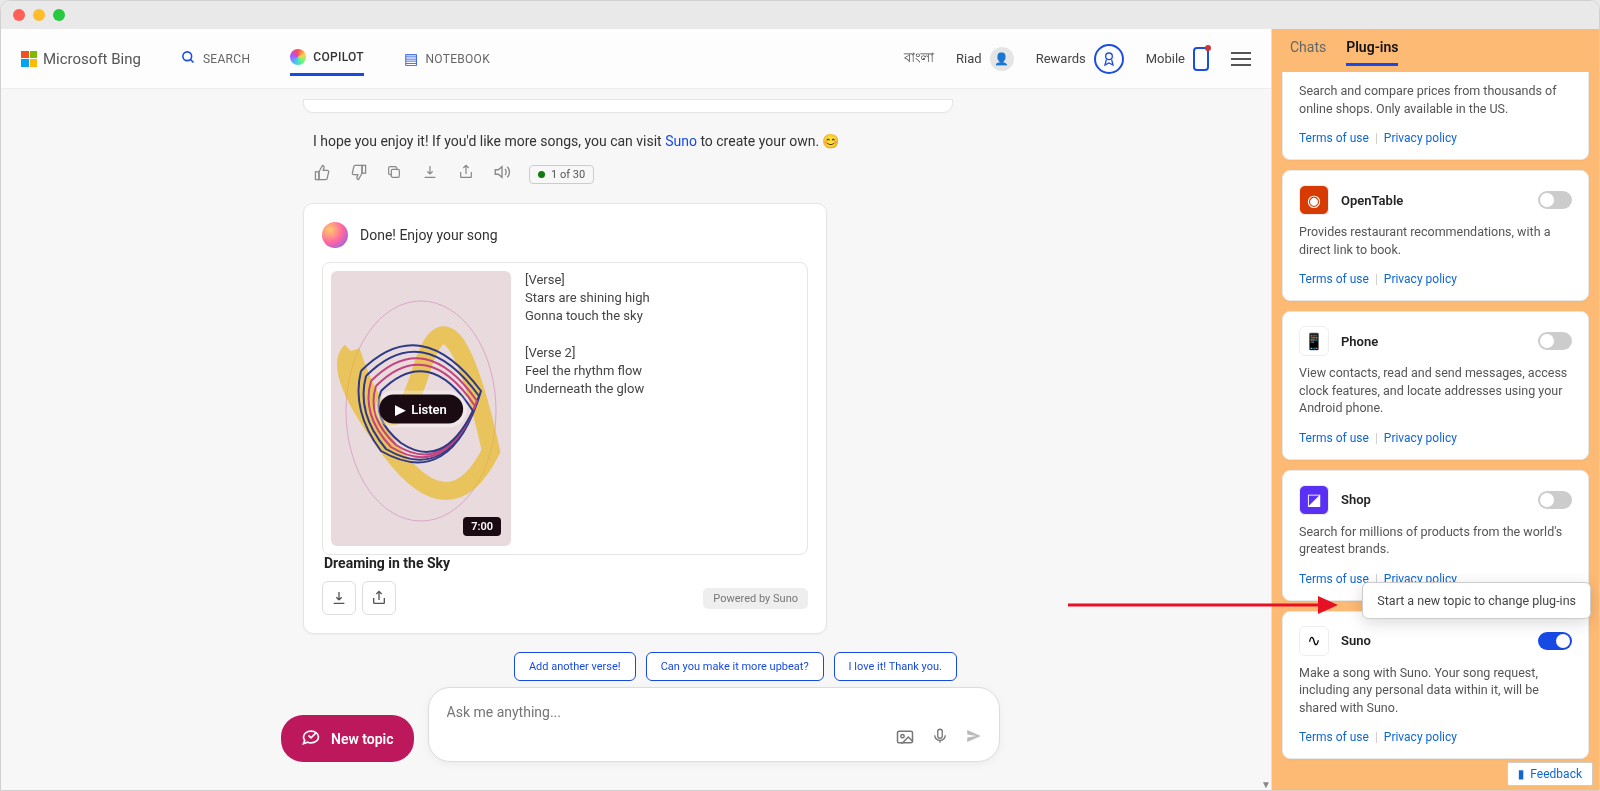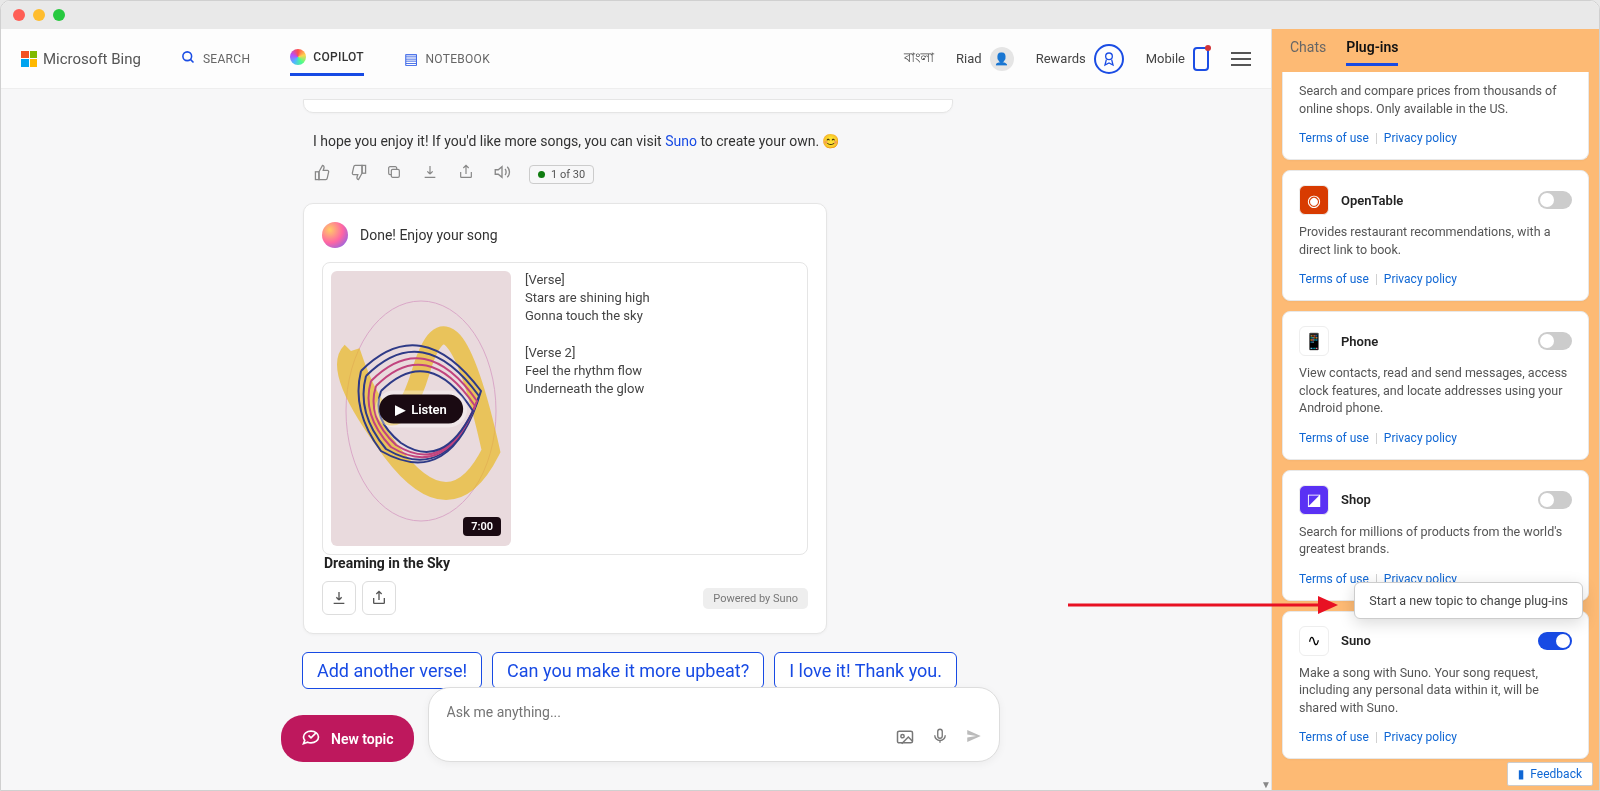--- a/index.html
+++ b/index.html
@@ -53,21 +53,21 @@
     .cover svg{position:absolute;inset:0;}
     .listen-btn{position:absolute;top:50%;left:50%;transform:translate(-50%,-50%);background:#1a0a12;color:#fff;border-radius:20px;padding:7px 16px;font-size:13px;font-weight:600;display:flex;align-items:center;gap:6px;box-shadow:0 0 0 4px rgba(255,255,255,.35);}
     .duration{position:absolute;bottom:10px;right:10px;background:#1a0a12;color:#fff;font-size:11px;padding:3px 8px;border-radius:4px;font-weight:600;}
     .lyrics { font-size: 13px; color:#444; line-height:1.4; white-space:pre-line;}
     .song-title { font-size:14px; font-weight:700; color:#222; margin:0 0 10px 2px;}
     .card-foot { display:flex; align-items:center; gap:6px;}
     .ic-btn { width:34px; height:34px; border:1px solid #ddd; border-radius:6px; display:flex; align-items:center; justify-content:center; color:#555; cursor:pointer; font-size:15px;}
     .powered { margin-left:auto; font-size:11px; color:#777; background:#eee; padding:4px 10px; border-radius:5px;}
     
     .suggestions { display:flex; gap:10px; margin-top:18px; justify-content:flex-end; width:656px;}
-    .sugg { border:1.5px solid #174ae4; color:#174ae4; font-size:18px; padding:7px 14px; border-radius:6px; background:#fff; cursor:pointer;}
+    .sugg { border:1.5px solid #174ae4; color:#174ae4; font-size:11px; padding:7px 14px; border-radius:6px; background:#fff; cursor:pointer;}
     
     
     .composer-row { position:absolute; bottom:28px; left:280px; right:40px; display:flex; gap:14px; align-items:flex-end;}
     .new-topic { background:#be185d; color:#fff; border-radius:22px; padding:12px 20px; font-size:14px; font-weight:600; display:flex; align-items:center; gap:10px; cursor:pointer;}
     .composer { flex:1; max-width:572px; background:#fff; border:1px solid #ddd; border-radius:22px; padding:14px 18px 40px; position:relative; box-shadow:0 2px 8px rgba(0,0,0,.05);}
     .composer input { border:none; outline:none; width:100%; font-size:14px; color:#333;}
     .composer-icons{position:absolute;right:16px;bottom:10px;display:flex;gap:16px;color:#777;font-size:17px;}
     
     
     .sidebar { width: 328px; background:#fdba74; border-left:1px solid #e0e0e0; display:flex; flex-direction:column; position:relative;}
@@ -343,21 +343,21 @@
             <div class="plugin">
               <div class="row">
                 <div class="picon" style="background:#fff;color:#000;border:1px solid #eee;">∿</div>
                 <div class="name">Suno</div>
                 <div class="toggle on"></div>
               </div>
               <div class="desc">Make a song with Suno. Your song request, including any personal data within it, will be shared with Suno.</div>
               <div class="links"><a href="#">Terms of use</a><span class="sep">|</span><a href="#">Privacy policy</a></div>
             </div>
           </div>
-        <div class="tooltip" style="right:16px; top:516px;margin-left:12px;">Start a new topic to change plug-ins</div>
+        <div class="tooltip" style="right:8px; top:516px;margin-left:12px;">Start a new topic to change plug-ins</div>
       </div>
       <div class="feedback-btn">
         <span style="color:#1067d4;">▮</span>
         <span>Feedback</span>
       </div>
     </div>
   </div>
 </div>
 
 <svg class="arrow" style="left:1068px; top:590px;" width="270" height="30">

